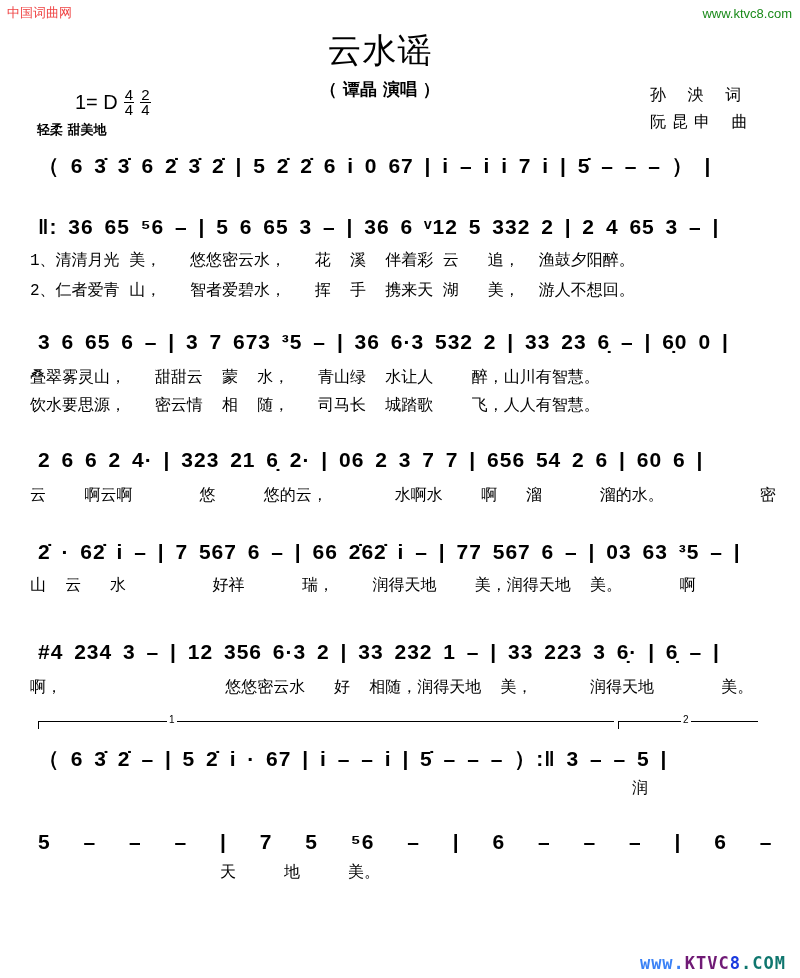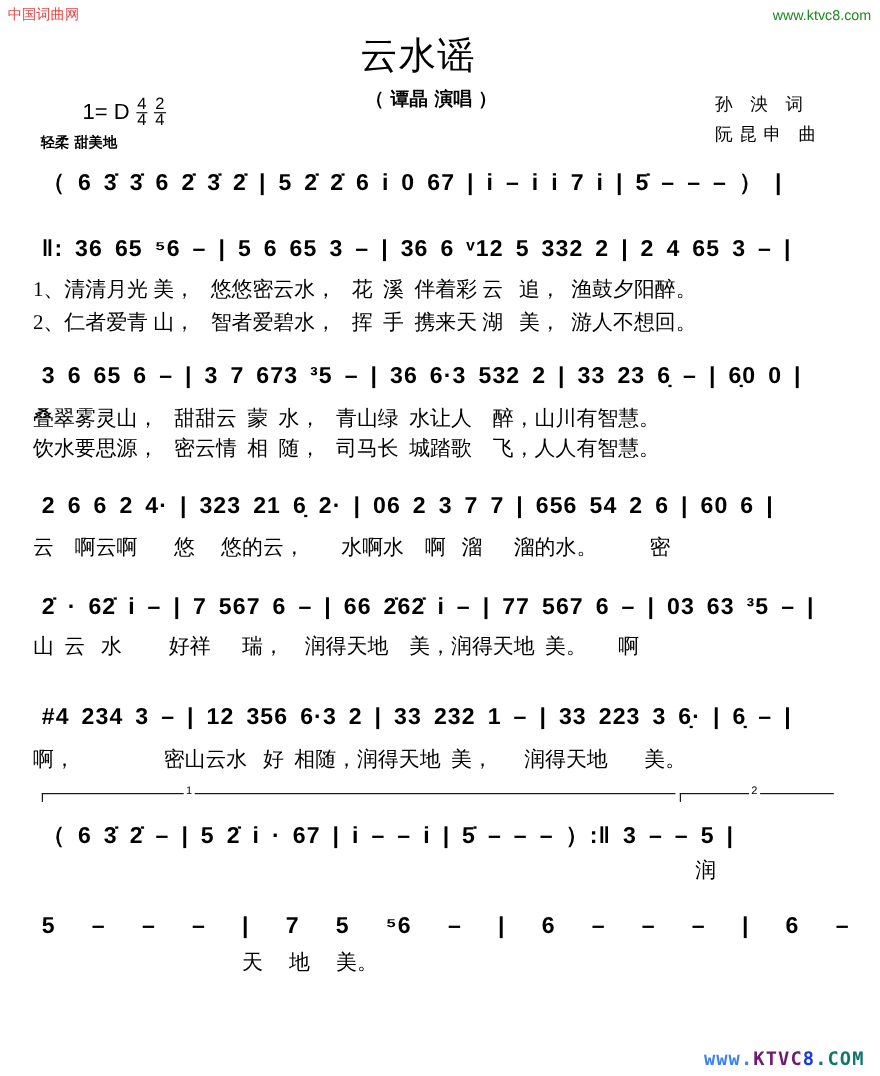--- a/index.html
+++ b/index.html
@@ -3,22 +3,22 @@
 <meta charset="utf-8">
 <style>
   * { box-sizing: border-box; margin: 0; padding: 0; }
   html, body { width: 800px; height: 978px; background: #ffffff; overflow: hidden; }
   body { position: relative; font-family: "Liberation Sans", "DejaVu Sans", sans-serif; color: #000; }
 
   .abs { position: absolute; }
   .site-tl { left: 7px; top: 4px; font-size: 13px; color: #ef4444; font-family: Liberation Serif, serif; }
   .site-tr { right: 8px; top: 6px; font-size: 13px; color: #1a8a1a; font-family: "Liberation Sans", sans-serif; }
   .title { left: 0; width: 760px; top: 28px; text-align: center; font-size: 34px; color: #000000; font-family: "DejaVu Serif", serif; letter-spacing: 1px; }
-  .singer { left: 12px; width: 760px; top: 78px; text-align: center; font-size: 17px; font-weight: bold; font-family: "DejaVu Sans", sans-serif; }
-  .credit { left: 650px; font-size: 16px; font-family: Liberation Serif, serif; letter-spacing: 6px; }
+  .singer { left: 0; width: 760px; top: 78px; text-align: center; font-size: 17px; font-weight: bold; font-family: "DejaVu Sans", sans-serif; }
+  .credit { left: 650px; font-size: 16px; font-family: Liberation Mono, monospace; letter-spacing: 6px; }
   .key { left: 38px; top: 88px; font-size: 20px; font-family: "Liberation Sans", sans-serif; display: flex; align-items: center; gap: 6px; margin-left: 37px; }
   .frac { display: inline-flex; flex-direction: column; align-items: center; font-size: 15px; line-height: 14px; border: none; }
   .frac span.num { border-bottom: 1.5px solid #000; padding: 0 1px; }
   .tempo { left: 37px; top: 121px; font-size: 13px; font-weight: bold; font-family: "DejaVu Sans", sans-serif; }
 
   .volta { position: absolute; border-top: 1.2px solid #000; height: 8px; }
   .volta .vnum { position: absolute; top: -8px; font-size: 10px; background: #fff; padding: 0 2px; }
   .volta.left-tick { border-left: 1.2px solid #000; }
 
   .brand { right: 14px; top: 953px; font-family: "DejaVu Sans Mono", monospace; font-size: 17px; font-weight: bold; letter-spacing: 1px; }
@@ -41,41 +41,41 @@
   </span>
   <span class="frac">
     <span class="num">2</span>
     <span>4</span>
   </span>
 </div>
 <div class="abs tempo">轻柔  甜美地</div>
 
 <style>
   .nline { position: absolute; left: 38px; width: 730px; font-size: 21px; font-weight: bold; white-space: pre; font-family: "Liberation Sans", "DejaVu Sans", sans-serif; letter-spacing: 1px; word-spacing: 4px; }
-  .lline { position: absolute; left: 30px; width: 740px; font-size: 19px; white-space: pre; font-family: Liberation Serif, serif; }
+  .lline { position: absolute; left: 30px; width: 740px; font-size: 16px; white-space: pre; font-family: Liberation Mono, monospace; }
 </style>
 
 <div class="nline" style="top:152px">（ 6 3̇ 3̇ 6 2̇ 3̇ 2̇ | 5 2̇ 2̇ 6 i 0 67 | i – i i 7 i | 5̇ – – – ） |</div>
 
 <div class="nline" style="top:215px">‖: 36 65 ⁵6 – | 5 6 65 3 – | 36 6 ᵛ12 5 332 2 | 2 4 65 3 – |</div>
 <div class="lline" style="top:250px">1、清清月光 美，   悠悠密云水，   花  溪  伴着彩 云   追，  渔鼓夕阳醉。</div>
 <div class="lline" style="top:280px">2、仁者爱青 山，   智者爱碧水，   挥  手  携来天 湖   美，  游人不想回。</div>
 
 <div class="nline" style="top:330px">3 6 65 6 – | 3 7 673 ³5 – | 36 6·3 532 2 | 33 23 6̣ – | 6̣0 0 |</div>
 <div class="lline" style="top:367px">叠翠雾灵山，   甜甜云  蒙  水，   青山绿  水让人    醉，山川有智慧。</div>
 <div class="lline" style="top:395px">饮水要思源，   密云情  相  随，   司马长  城踏歌    飞，人人有智慧。</div>
 
 <div class="nline" style="top:448px">2 6 6 2 4· | 323 21 6̣ 2· | 06 2 3 7 7 | 656 54 2 6 | 60 6 |</div>
 <div class="lline" style="top:485px">云    啊云啊       悠     悠的云，       水啊水    啊   溜      溜的水。          密</div>
 
 <div class="nline" style="top:540px">2̇ · 62̇ i – | 7 567 6 – | 66 2̇62̇ i – | 77 567 6 – | 03 63 ³5 – |</div>
 <div class="lline" style="top:575px">山  云   水         好祥      瑞，    润得天地    美，润得天地  美。      啊</div>
 
 <div class="nline" style="top:640px">#4 234 3 – | 12 356 6·3 2 | 33 232 1 – | 33 223 3 6̣· | 6̣ – |</div>
-<div class="lline" style="top:677px">啊，                 密山云水   好  相随，润得天地  美，      润得天地       美。</div>
+<div class="lline" style="top:677px">啊，                 悠悠密云水   好  相随，润得天地  美，      润得天地       美。</div>
 
 <div class="volta left-tick" style="left:38px; top:721px; width:576px;">
   <span class="vnum" style="left:128px">1</span>
 </div>
 <div class="volta left-tick" style="left:618px; top:721px; width:140px;">
   <span class="vnum" style="left:62px">2</span>
 </div>
 
 <div class="nline" style="top:745px">（ 6 3̇ 2̇ – | 5 2̇ i · 67 | i – – i | 5̇ – – – ）:‖ 3 – – 5 |</div>
 <div class="lline" style="top:778px; left:632px; width:150px; word-spacing:40px;">润          得</div>

